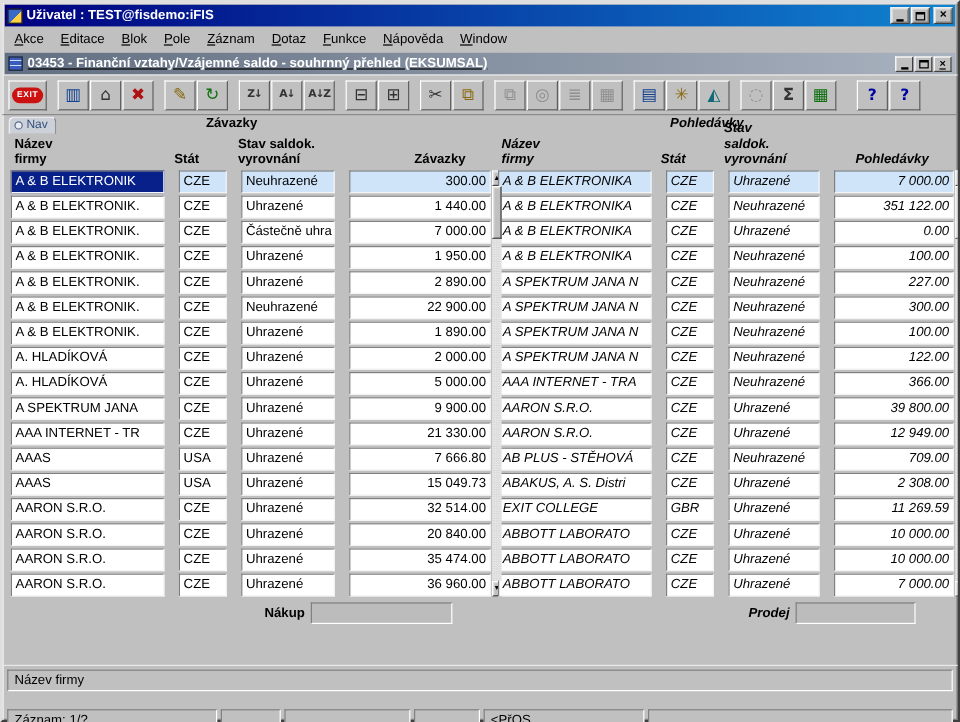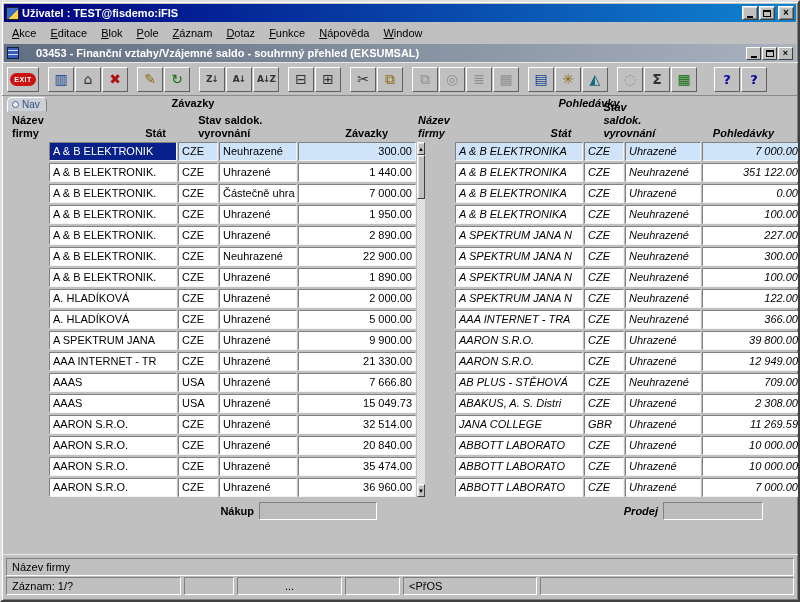--- a/index.html
+++ b/index.html
@@ -24,21 +24,21 @@
   .glyph-min { width: 6px; height: 2px; background: #000; margin-top: 7px; }
   .glyph-max { width: 8px; height: 7px; border: 1px solid #000; border-top-width: 2px; }
 
   
   .menubar { height: 20px; display: flex; align-items: center; padding: 11px 3px; flex: 0 0 auto; }
   .menu-item { display: inline-block; padding: 2px 7px; }
   .menu-item::first-letter { text-decoration: underline; }
 
   
   .childbar { height: 18px; margin: 0 2px; background: linear-gradient(90deg,#626f82,#a9b2bf);
-    display: flex; align-items: center; gap: 17px; padding: 0 3px; flex: 0 0 auto; }
+    display: flex; align-items: center; gap: 4px; padding: 0 3px; flex: 0 0 auto; text-decoration: underline; }
   .form-icon { width: 12px; height: 12px; border: 1px solid #102040; background:
     repeating-linear-gradient(0deg,#3a5cc0 0 3px,#cfe0ff 3px 4px); flex: 0 0 auto; }
   .child-title { color: #fff; font-weight: bold; flex: 1; white-space: nowrap; overflow: hidden; }
   .cbtn { width: 15px; height: 13px; background: #c0c0c0; border: 1px solid; border-color: #fff #404040 #404040 #fff;
     display: flex; align-items: center; justify-content: center; font: bold 9px "Liberation Sans", sans-serif; line-height: 1; }
   .child-btns { display: flex; gap: 1px; }
 
   
   .toolbar { height: 34px; display: flex; align-items: center; gap: 1px; padding: 2px 5px; flex: 0 0 auto;
     border-top: 1px solid #e8e8e8; border-bottom: 1px solid #8a8a8a; }
@@ -72,21 +72,21 @@
   .hrow { display: flex; gap: 16px; font-weight: bold; height: 28px; margin-top: 1px; }
   .h { display: flex; flex-direction: column; justify-content: flex-end; line-height: 13px; padding: 0 3px; }
   .h.ha { align-items: flex-end; }
 
   .w-firm { width: 128px; } .w-stat { width: 40px; }
   .panel-left .w-status { width: 78px; } .panel-right .w-status { width: 76px; }
   .panel-left .w-amount { width: 118px; } .panel-right .w-amount { width: 100px; }
 
   .tablewrap { display: flex; margin-top: 2px; }
   .rows { display: flex; flex-direction: column; }
-  .row { display: flex; gap: 1px; height: 19px; margin-bottom: 2px; margin-left: 40px; }
+  .row { display: flex; gap: 12px; height: 19px; margin-bottom: 2px; }
   .cell { background: #fff; border: 1px solid; border-color: #808080 #f4f4f4 #f4f4f4 #808080;
     line-height: 16px; padding: 0 3px; white-space: nowrap; overflow: hidden; }
   .cell-amount { text-align: right; }
   .panel [data-selected="true"] .cell { background: #cfe4f9; }
   .panel-left [data-selected="true"] .cell-firm { background: #08218a; color: #fff; }
 
   .vscroll { width: 13px; margin-left: 1px; display: flex; flex-direction: column; align-self: stretch;
     margin-bottom: 2px; }
   .sbtn { height: 13px; background: #c0c0c0; border: 1px solid; border-color: #fff #404040 #404040 #fff;
     box-shadow: inset 1px 1px 0 #dfdfdf; display: flex; align-items: center; justify-content: center;
@@ -97,21 +97,21 @@
 
   .pfoot { display: flex; align-items: center; margin-top: 2px; height: 20px; }
   .flabel { font-weight: bold; margin-left: auto; margin-right: 5px; }
   .ffield { height: 18px; background: #bcbcbc; border: 1px solid; border-color: #808080 #fff #fff #808080;
     margin-right: 14px; }
 
   
   .statusbar { flex: 0 0 auto; height: 46px; padding: 3px 4px 2px 4px; border-top: 1px solid #e8e8e8; }
   .sseg { background: #c0c0c0; border: 1px solid; border-color: #808080 #fff #fff #808080;
     height: 18px; line-height: 16px; padding: 0 5px; white-space: nowrap; overflow: hidden; }
-  .sline1 { margin-bottom: 1px; }
+  .sline1 { margin-bottom: 15px; }
   .sline2 { display: flex; gap: 3px; }
   .w175 { width: 175px; } .w50 { width: 50px; } .w105 { width: 105px; text-align: center; }
   .w55 { width: 55px; } .w110 { width: 134px; } .grow { flex: 1; }
 </style>
 </head>
 <body>
 
 <div class="window">
 
   <div class="titlebar">
@@ -535,21 +535,21 @@
               </div>
 
               <div class="row">
                 <span class="cell cell-firm w-firm">ABAKUS, A. S. Distri</span>
                 <span class="cell w-stat">CZE</span>
                 <span class="cell w-status">Uhrazené</span>
                 <span class="cell cell-amount w-amount">2 308.00</span>
               </div>
 
               <div class="row">
-                <span class="cell cell-firm w-firm">JANA COLLEGE</span>
+                <span class="cell cell-firm w-firm">EXIT COLLEGE</span>
                 <span class="cell w-stat">GBR</span>
                 <span class="cell w-status">Uhrazené</span>
                 <span class="cell cell-amount w-amount">11 269.59</span>
               </div>
 
               <div class="row">
                 <span class="cell cell-firm w-firm">ABBOTT LABORATO</span>
                 <span class="cell w-stat">CZE</span>
                 <span class="cell w-status">Uhrazené</span>
                 <span class="cell cell-amount w-amount">10 000.00</span>

